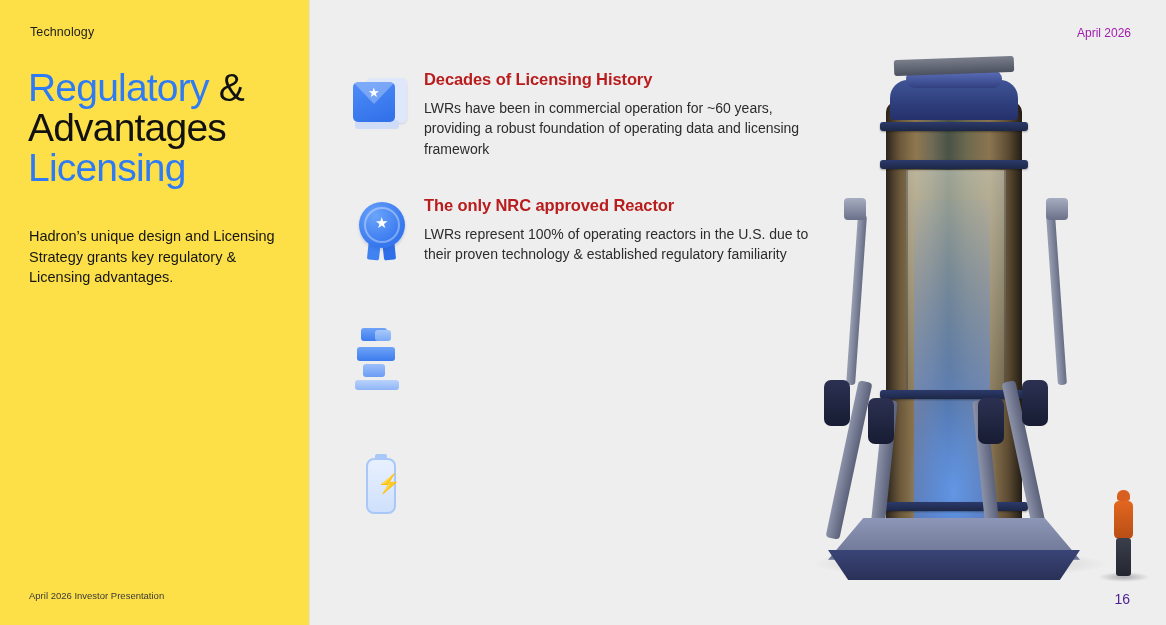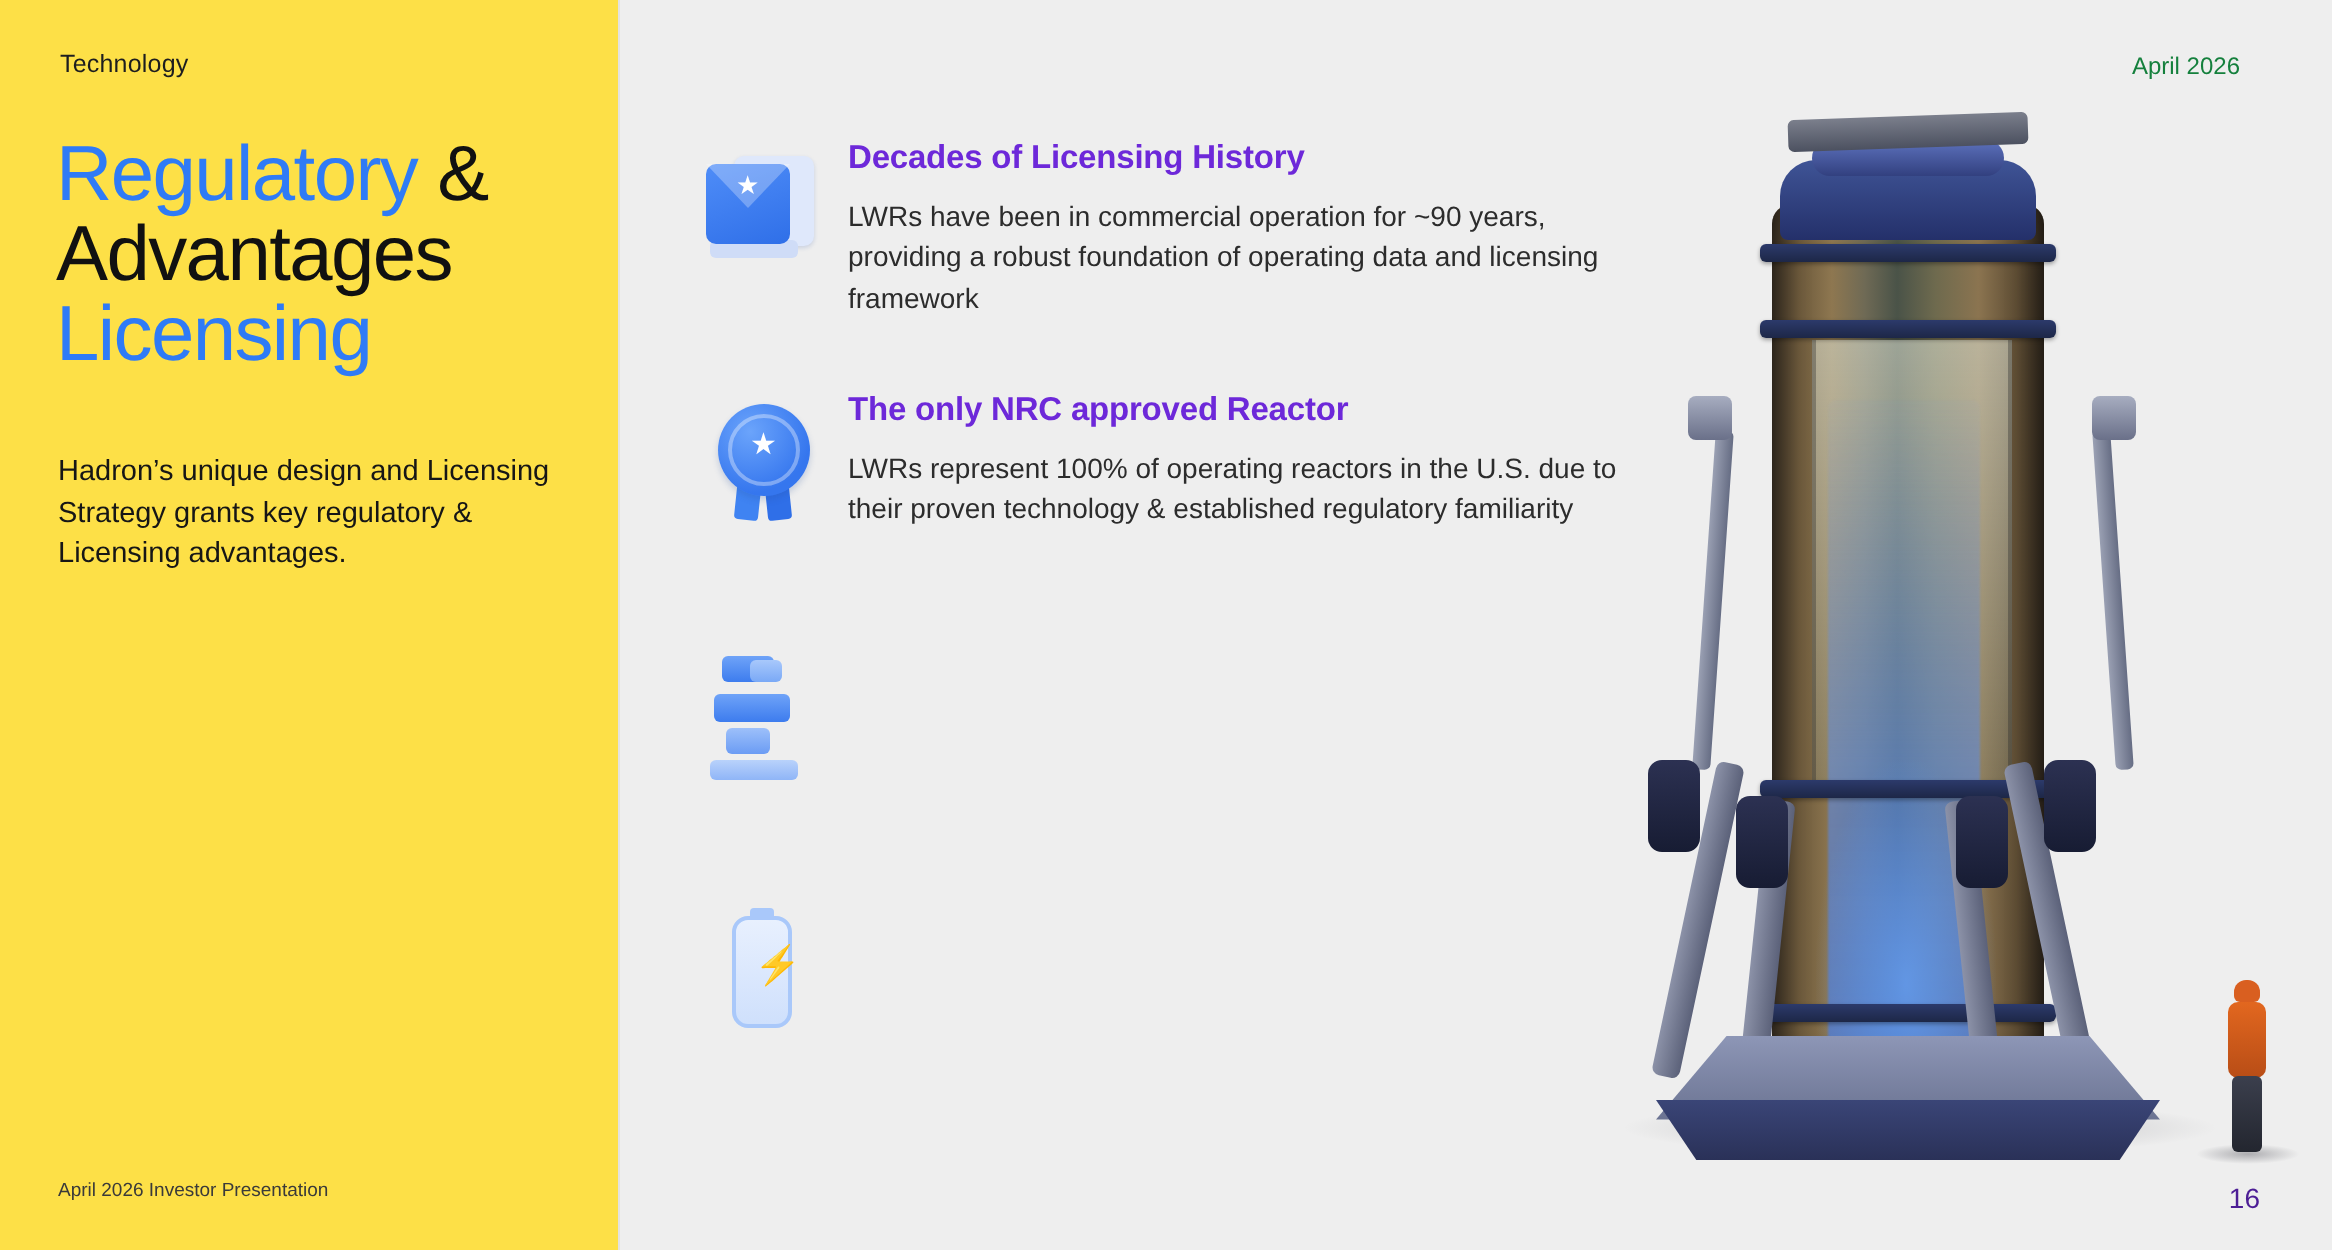--- a/index.html
+++ b/index.html
@@ -67,23 +67,23 @@
   
   .right-area {
     position: absolute;
     left: 310px; top: 0;
     width: 856px;
     height: 625px;
     background: #eeeeee;
   }
   .date {
     position: absolute;
-    right: 46px; top: 26px;
+    right: 35px; top: 26px;
     font-size: 12px;
-    color: #15803d;
+    color: #a21caf;
     text-align: center;
   }
   .page-num {
     position: absolute;
     right: 36px; bottom: 18px;
     font-size: 14px;
     color: #4c1d95;
   }
 
   
@@ -104,21 +104,21 @@
     flex: 0 0 84px;
     display: flex;
     justify-content: center;
     padding-top: 8px;
   }
   .feature .ftext { flex: 1 1 auto; padding-top: 2px; }
   .feature h3 {
     margin: 0 0 9px 0;
     font-size: 16.5px;
     font-weight: 600;
-    color: #6d28d9;
+    color: #b91c1c;
     letter-spacing: -0.1px;
   }
   .feature p {
     margin: 0;
     font-size: 14px;
     line-height: 20.3px;
     color: #2c2c2c;
   }
 
   
@@ -417,21 +417,21 @@
           <div class="icon ico-doc">
             <div class="sheet"></div>
             <div class="shadow"></div>
             <div class="front"></div>
             <div class="flap"></div>
             <div class="star">★</div>
           </div>
         </div>
         <div class="ftext">
           <h3>Decades of Licensing History</h3>
-          <p>LWRs have been in commercial operation for ~90 years, providing a robust foundation of operating data and licensing framework</p>
+          <p>LWRs have been in commercial operation for ~60 years, providing a robust foundation of operating data and licensing framework</p>
         </div>
       </div>
 
       <div class="feature">
         <div class="icon-wrap">
           <div class="icon ico-badge">
             <div class="ribbon-l"></div>
             <div class="ribbon-r"></div>
             <div class="disc"></div>
             <div class="bstar">★</div>

